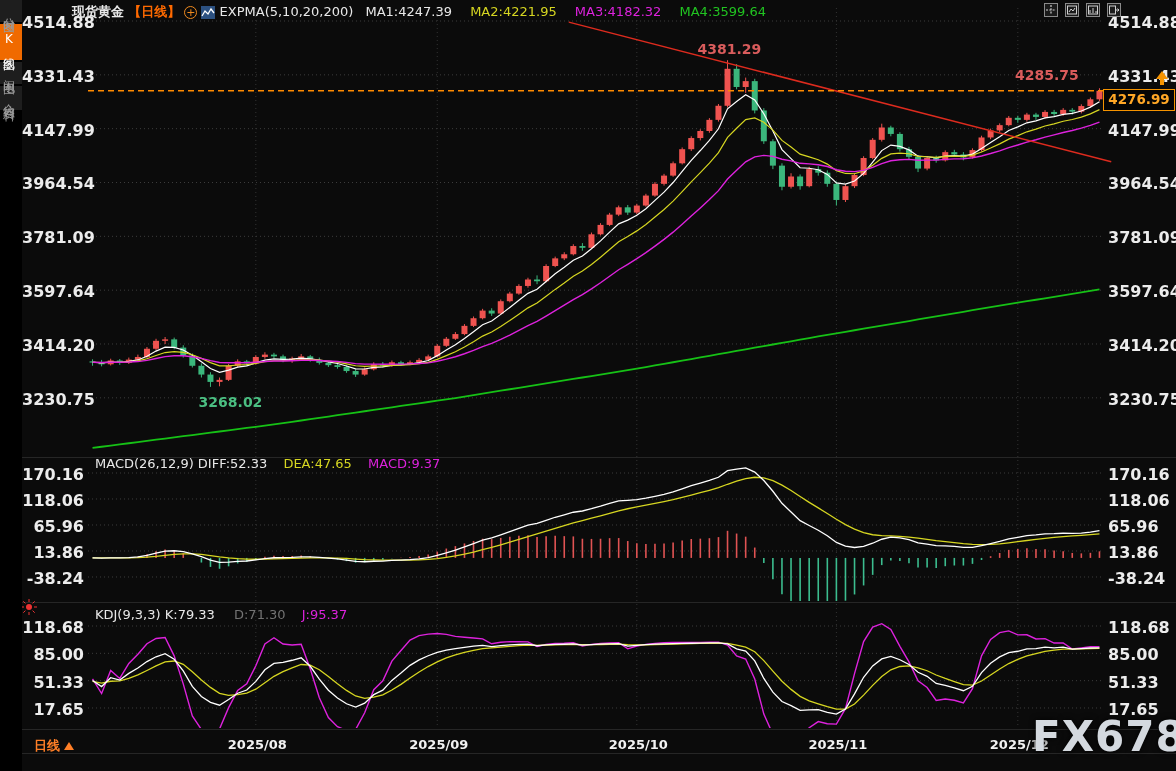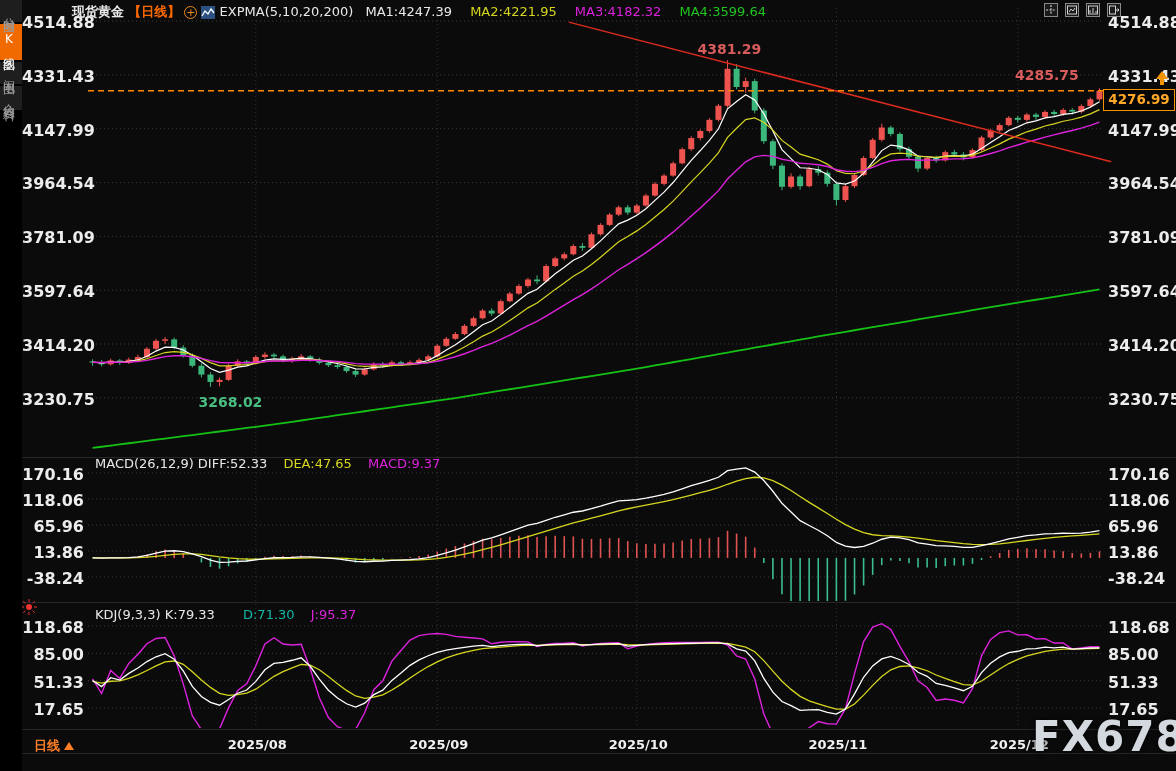--- a/index.html
+++ b/index.html
@@ -514,21 +514,21 @@
   </div>
 
   <div class="abs pnl-hdr" style="left:95px;top:456px">
     <span>MACD(26,12,9) DIFF:52.33</span>
     <span style="margin-left:12px;color:#d6d621">DEA:47.65</span>
     <span style="margin-left:12px;color:#dd22dd">MACD:9.37</span>
   </div>
 
   <div class="abs pnl-hdr" style="left:95px;top:607px">
     <span>KDJ(9,3,3) K:79.33</span>
-    <span style="margin-left:24px;color:#14b8a6">D:71.30</span>
+    <span style="margin-left:15px;color:#737373">D:71.30</span>
     <span style="margin-left:12px;color:#dd22dd">J:95.37</span>
   </div>
 
   <div class="abs" style="left:20px;top:598px;z-index:8">
     <svg width="18" height="18">
       <circle cx="9" cy="9" r="3" fill="#e33"></circle>
       <g stroke="#e33" stroke-width="1">
         <path d="M9 1v3M9 14v3M1 9h3M14 9h3M3.3 3.3l2.1 2.1M12.6 12.6l2.1 2.1M14.7 3.3l-2.1 2.1M5.4 12.6l-2.1 2.1"></path>
       </g>
     </svg>

